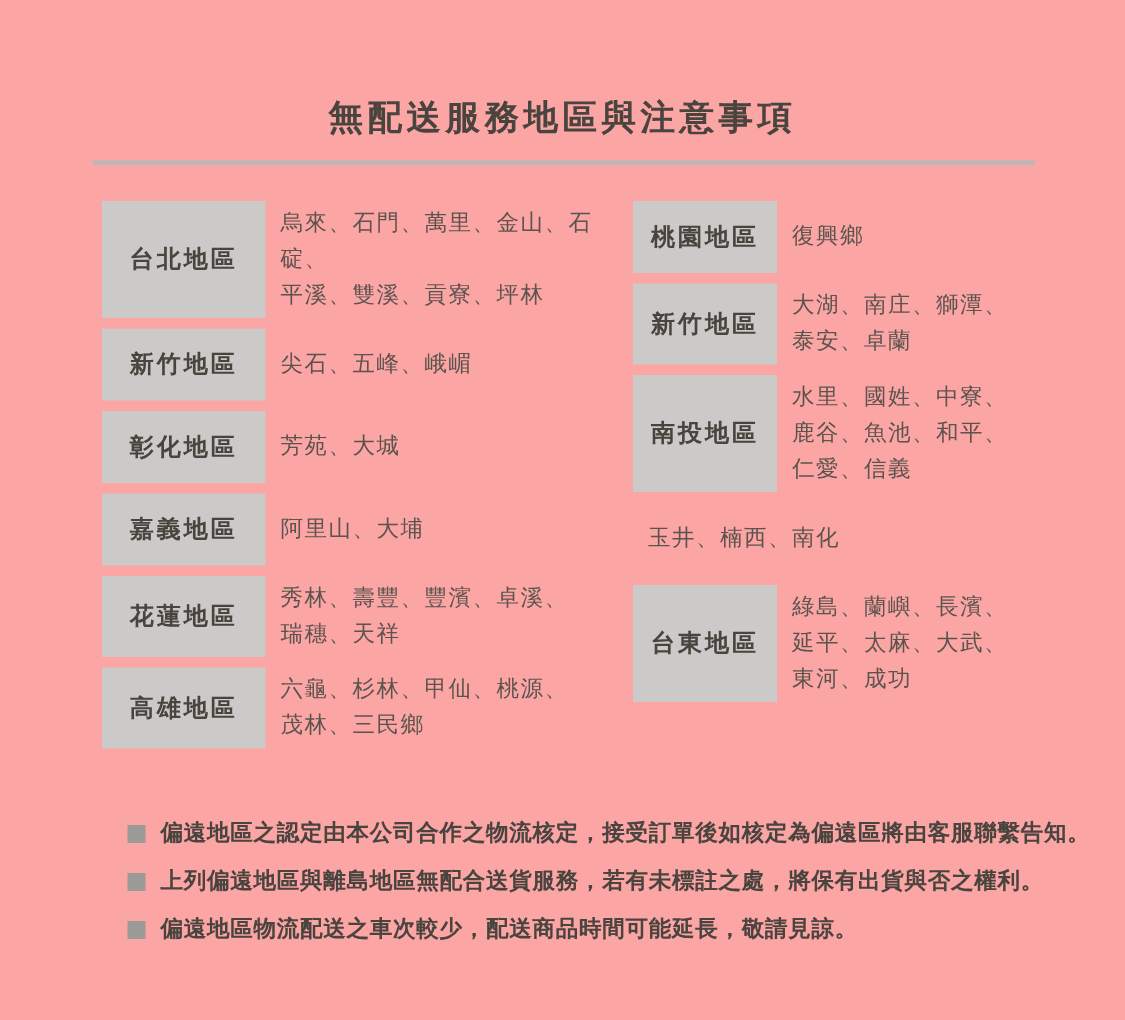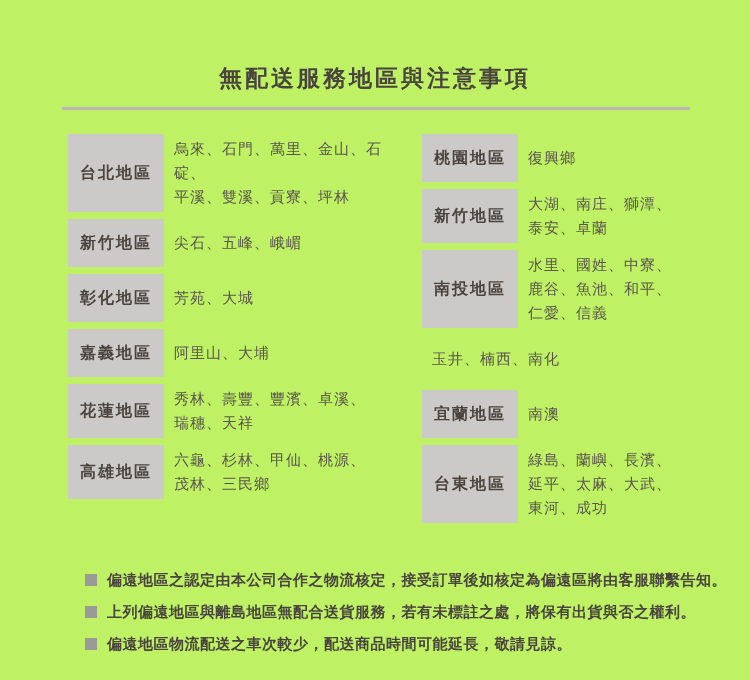--- a/index.html
+++ b/index.html
@@ -1,20 +1,20 @@
 <!DOCTYPE html>
 <html><head>
 <meta charset="utf-8">
 <style>
   html, body { margin: 0; padding: 0; background: #ffffff; }
   .page {
     position: relative;
     width: 750px;
     height: 680px;
-    background: #bef264;
+    background: #fca5a5;
     overflow: hidden;
     font-family: "Liberation Sans", "DejaVu Sans", sans-serif;
   }
   .title {
     margin: 0;
     padding-top: 66px;
     text-align: center;
     font-size: 23px;
     line-height: 1.05;
     font-weight: bold;
@@ -34,21 +34,21 @@
   .col-left  { width: 342px; margin-right: 12px; }
   .col-right { width: 292px; }
   .row {
     display: flex;
     align-items: stretch;
     min-height: 48px;
     margin-bottom: 7px;
   }
   .region-label {
     flex: none;
-    width: 96px;
+    width: 109px;
     background: #cccac8;
     display: flex;
     align-items: center;
     justify-content: center;
     font-size: 16px;
     font-weight: bold;
     letter-spacing: 2px;
     color: #4a443f;
   }
   .col-right .region-label { width: 96px; }
@@ -141,24 +141,20 @@
       <div class="row">
         <div class="region-label">南投地區</div>
         <div class="districts">水里、國姓、中寮、
 鹿谷、魚池、和平、
 仁愛、信義</div>
       </div>
       <div class="row">
         <div class="districts">玉井、楠西、南化</div>
       </div>
       <div class="row">
-        <div class="region-label">宜蘭地區</div>
-        <div class="districts">南澳</div>
-      </div>
-      <div class="row">
         <div class="region-label">台東地區</div>
         <div class="districts">綠島、蘭嶼、長濱、
 延平、太麻、大武、
 東河、成功</div>
       </div>
     </div>
 
   </div>
 
   <ul class="notes">

